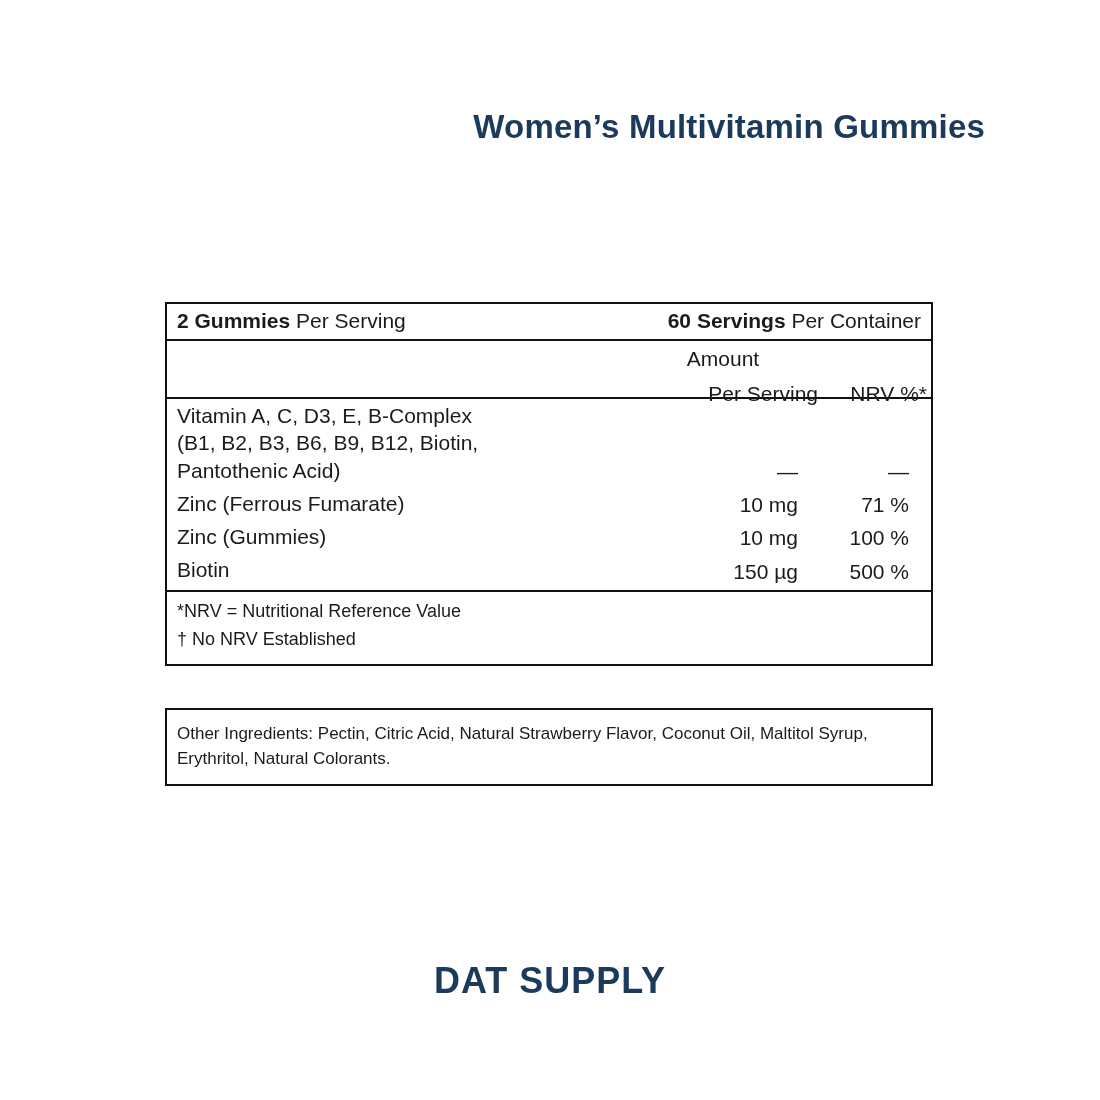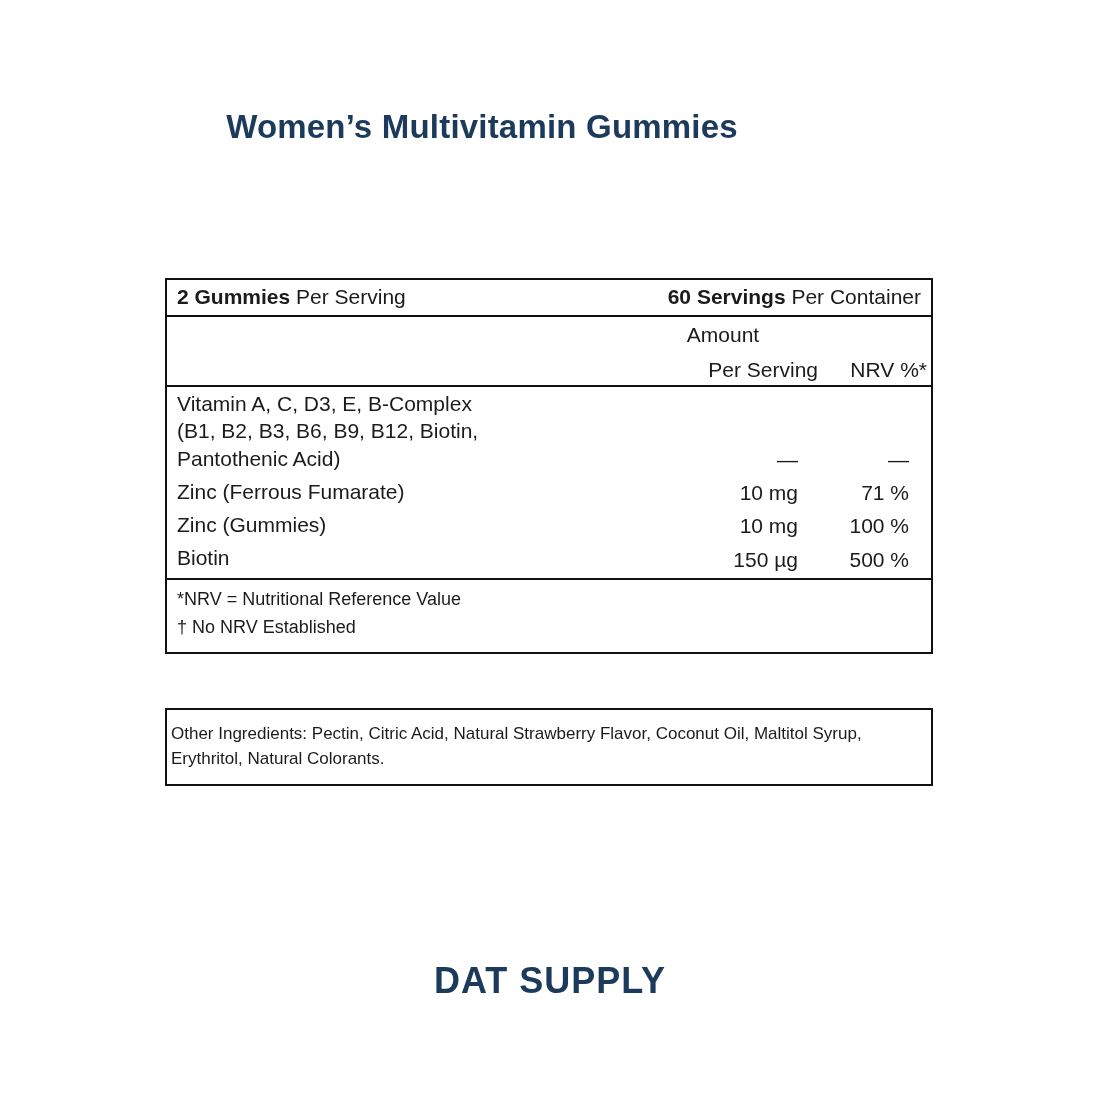--- a/index.html
+++ b/index.html
@@ -20,31 +20,32 @@
     width: 1100px;
     height: 1100px;
     position: relative;
   }
 
   .product-title {
     position: absolute;
     top: 108px;
     left: 0;
     width: 964px;
-    text-align: center;
+    text-align: right;
     font-size: 33px;
     font-weight: bold;
     color: #1b3a5c;
     letter-spacing: 0.2px;
+    padding-left: 21px;
   }
 
   .facts-panel {
     position: absolute;
     left: 165px;
-    top: 278px;
+    top: 302px;
     width: 768px;
     border: 2px solid #111111;
     box-sizing: border-box;
     background: #ffffff;
   }
 
   .serving-row {
     display: flex;
     justify-content: space-between;
     align-items: baseline;
@@ -52,21 +53,21 @@
     border-bottom: 2px solid #111111;
     font-size: 21px;
   }
   .serving-row .seg b { font-weight: bold; }
 
   .amount-head {
     border-bottom: 2px solid #111111;
     padding: 6px 10px 7px 10px;
     font-size: 21px;
     position: relative;
-    height: 70px;
+    height: 58px;
     box-sizing: border-box;
   }
   .amount-head .amount-word {
     position: absolute;
     right: 108px;
     top: 6px;
     width: 200px;
     text-align: center;
   }
   .amount-head .per-serving-word {
@@ -119,21 +120,21 @@
     line-height: 1.55;
   }
 
   .other-box {
     position: absolute;
     left: 165px;
     top: 708px;
     width: 768px;
     box-sizing: border-box;
     border: 2px solid #111111;
-    padding: 12px 12px 13px 4px;
+    padding: 12px 12px 13px 10px;
     font-size: 17px;
     line-height: 1.45;
   }
 
   .brand {
     position: absolute;
     top: 960px;
     left: 0;
     width: 1100px;
     text-align: center;

